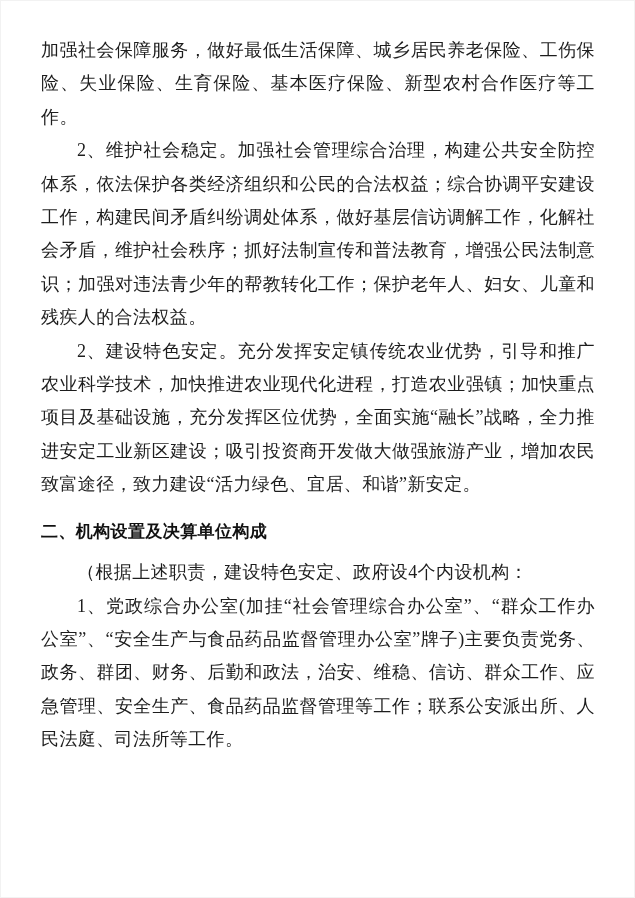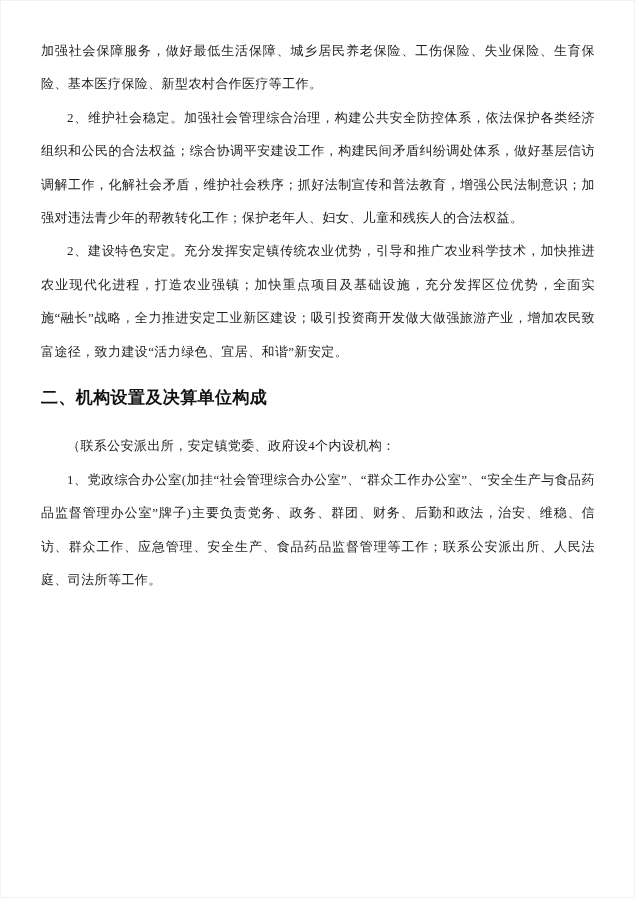--- a/index.html
+++ b/index.html
@@ -18,43 +18,43 @@
   }
   .doc {
     position: absolute;
     left: 41px;
     top: 34px;
     width: 554px;
     color: #1d1d1d;
   }
   .para {
     margin: 0;
-    font-size: 13px;
+    font-size: 18px;
     line-height: 33.4px;
     letter-spacing: 0.4px;
     text-align: justify;
     text-justify: inter-character;
   }
   .para.indent {
     text-indent: 2em;
   }
   .section-heading {
-    margin: 13px 0 15px 0;
+    margin: 13px 0 8px 0;
     font-size: 17px;
     line-height: 33.4px;
     letter-spacing: 0.4px;
     font-weight: 700;
     color: #111111;
   }
 </style>
 </head>
 <body>
 
 <div class="page">
   <div class="doc">
     <p class="para">加强社会保障服务，做好最低生活保障、城乡居民养老保险、工伤保险、失业保险、生育保险、基本医疗保险、新型农村合作医疗等工作。</p>
     <p class="para indent">2、维护社会稳定。加强社会管理综合治理，构建公共安全防控体系，依法保护各类经济组织和公民的合法权益；综合协调平安建设工作，构建民间矛盾纠纷调处体系，做好基层信访调解工作，化解社会矛盾，维护社会秩序；抓好法制宣传和普法教育，增强公民法制意识；加强对违法青少年的帮教转化工作；保护老年人、妇女、儿童和残疾人的合法权益。</p>
     <p class="para indent">2、建设特色安定。充分发挥安定镇传统农业优势，引导和推广农业科学技术，加快推进农业现代化进程，打造农业强镇；加快重点项目及基础设施，充分发挥区位优势，全面实施“融长”战略，全力推进安定工业新区建设；吸引投资商开发做大做强旅游产业，增加农民致富途径，致力建设“活力绿色、宜居、和谐”新安定。</p>
     <h2 class="section-heading">二、机构设置及决算单位构成</h2>
-    <p class="para indent">（联系公安派出所，安定镇党委、政府设4个内设机构：</p>
+    <p class="para indent">（根据上述职责，建设特色安定、政府设4个内设机构：</p>
     <p class="para indent">1、党政综合办公室(加挂“社会管理综合办公室”、“群众工作办公室”、“安全生产与食品药品监督管理办公室”牌子)主要负责党务、政务、群团、财务、后勤和政法，治安、维稳、信访、群众工作、应急管理、安全生产、食品药品监督管理等工作；联系公安派出所、人民法庭、司法所等工作。</p>
   </div>
 </div>
 
 </body></html>

